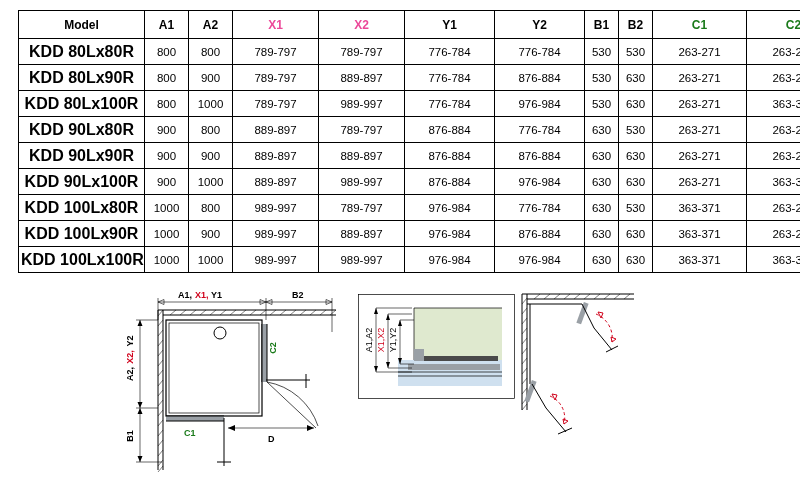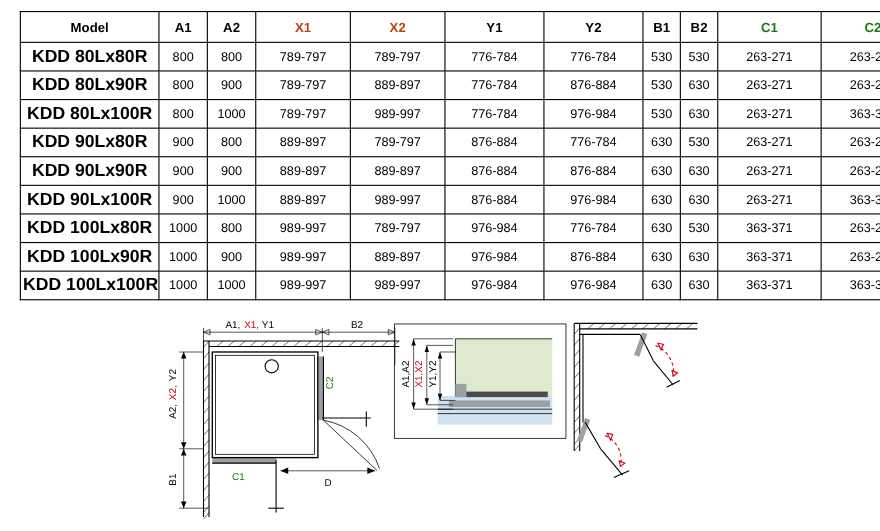--- a/index.html
+++ b/index.html
@@ -52,21 +52,21 @@
     text-align: center;
   }
   
   col.c-model { width: 126px; }
   col.c-a { width: 44px; }
   col.c-x { width: 86px; }
   col.c-y { width: 90px; }
   col.c-b { width: 34px; }
   col.c-c { width: 94px; }
 
-  .hdr-red { color: #c2410c; }
+  .hdr-red { color: #ec4899; }
   .hdr-green { color: #1a7a1a; }
 
   
   .draw-area {
     position: absolute;
     left: 18px;
     top: 276px;
     width: 764px;
     height: 198px;
   }
@@ -248,21 +248,21 @@
             <td>630</td>
             <td>363-371</td>
             <td>363-371</td>
           </tr>
         </tbody>
     </table>
   </div>
 
   <div class="draw-area">
 
-    <div class="panel" style="left:109px; top:0;">
+    <div class="panel" style="left:82px; top:0;font-weight:bold;">
       <svg width="260" height="198" viewBox="0 0 260 198">
 
         <g>
           <line class="ln-dim" x1="58" y1="22" x2="58" y2="44"></line>
           <line class="ln-dim" x1="166" y1="22" x2="166" y2="44"></line>
           <line class="ln-dim" x1="232" y1="22" x2="232" y2="56"></line>
           <line class="ln-dim" x1="58" y1="26" x2="166" y2="26"></line>
           <line class="ln-dim" x1="166" y1="26" x2="232" y2="26"></line>
           <path class="ln-dim" d="M58,26 l6,-2.5 v5 z" fill="#000"></path>
           <path class="ln-dim" d="M166,26 l-6,-2.5 v5 z" fill="#000"></path>

